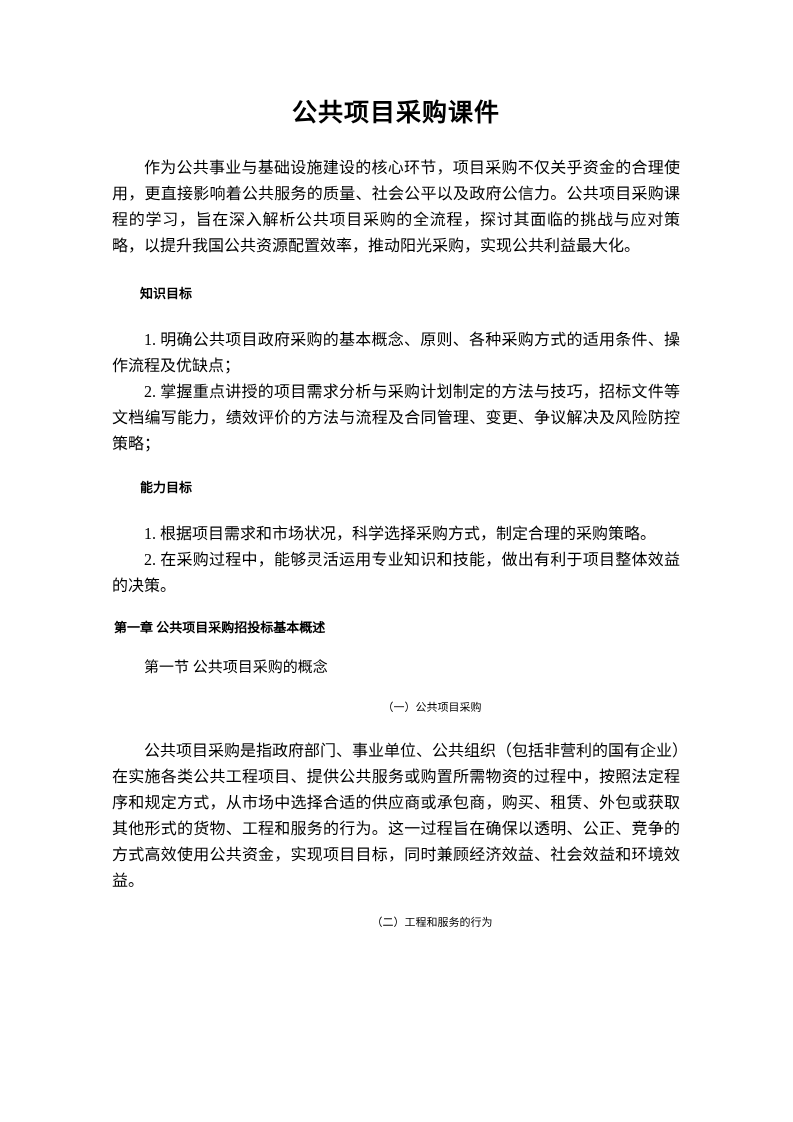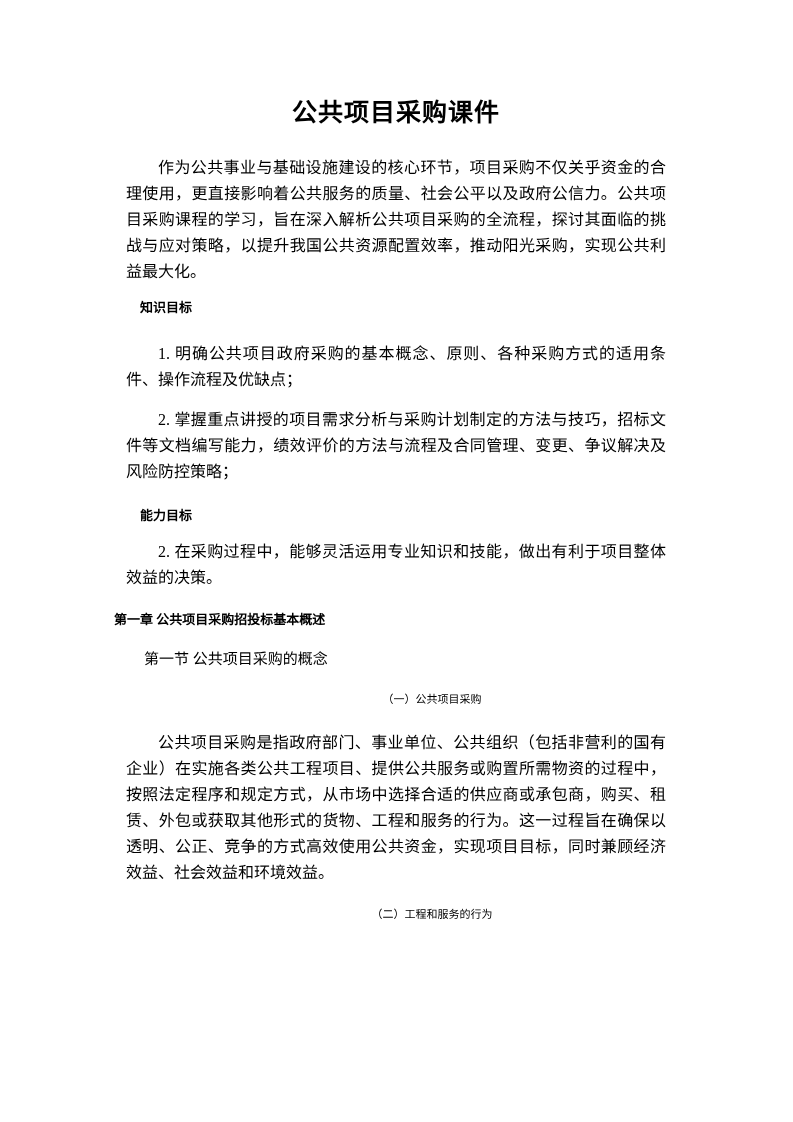--- a/index.html
+++ b/index.html
@@ -27,29 +27,29 @@
     line-height: 33px;
     margin: 0;
     letter-spacing: 1px;
   }
   .subheading {
     font-size: 13px;
     font-weight: bold;
     line-height: 18px;
     margin: 24px 0 0 28px;
   }
-  .subheading.knowledge { margin-top: 13px; }
+  .subheading.knowledge { margin-top: 26px; }
   .subheading.ability   { margin-top: 22px; }
   .body-para {
     font-size: 16px;
     line-height: 26px;
     text-align: justify;
     text-justify: inter-ideograph;
     text-indent: 2em;
-    margin: 14px;
+    margin: 0;
     word-break: break-all;
   }
   .body-para.intro    { margin-top: 26px; }
   .body-para.first-item { margin-top: 24px; }
   .chapter-heading {
     font-size: 13px;
     font-weight: bold;
     line-height: 18px;
     margin: 20px 0 0 2px;
   }
@@ -81,20 +81,21 @@
 
   <div class="subheading knowledge">知识目标</div>
 
   <p class="body-para first-item">1. 明确公共项目政府采购的基本概念、原则、各种采购方式的适用条件、操作流程及优缺点；</p>
 
   <p class="body-para">2. 掌握重点讲授的项目需求分析与采购计划制定的方法与技巧，招标文件等文档编写能力，绩效评价的方法与流程及合同管理、变更、争议解决及风险防控策略；</p>
 
 
   <div class="subheading ability">能力目标</div>
 
+  <p class="body-para first-item">1. 根据项目需求和市场状况，科学选择采购方式，制定合理的采购策略。</p>
 
   <p class="body-para">2. 在采购过程中，能够灵活运用专业知识和技能，做出有利于项目整体效益的决策。</p>
 
   <div class="chapter-heading">第一章 公共项目采购招投标基本概述</div>
 
   <div class="section-heading">第一节 公共项目采购的概念</div>
 
   <div class="subsection-heading">（一）公共项目采购</div>
 
   <p class="body-para concept">公共项目采购是指政府部门、事业单位、公共组织（包括非营利的国有企业）在实施各类公共工程项目、提供公共服务或购置所需物资的过程中，按照法定程序和规定方式，从市场中选择合适的供应商或承包商，购买、租赁、外包或获取其他形式的货物、工程和服务的行为。这一过程旨在确保以透明、公正、竞争的方式高效使用公共资金，实现项目目标，同时兼顾经济效益、社会效益和环境效益。</p>

